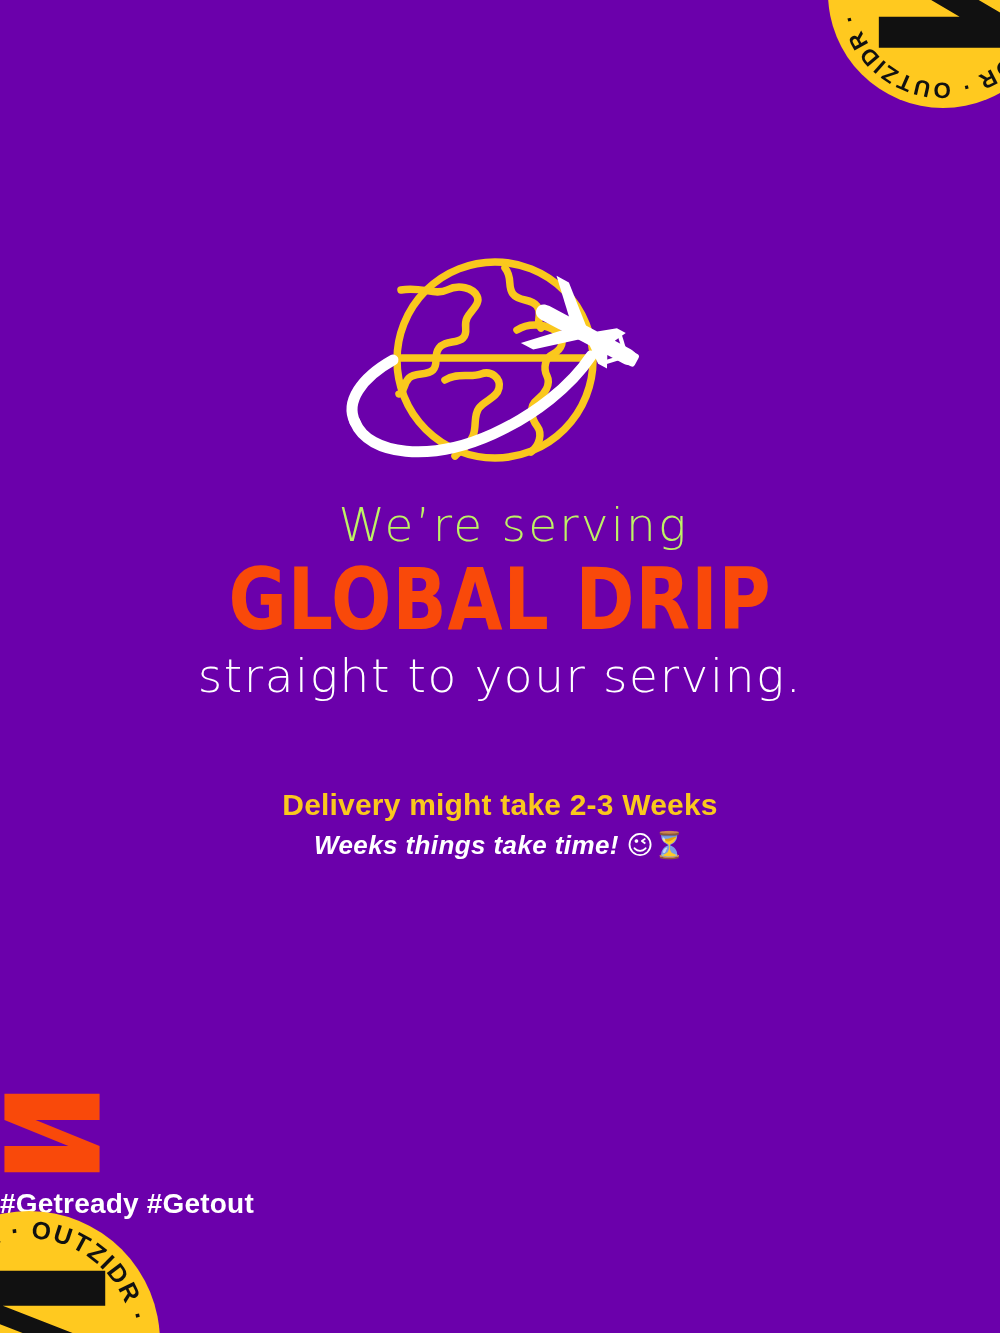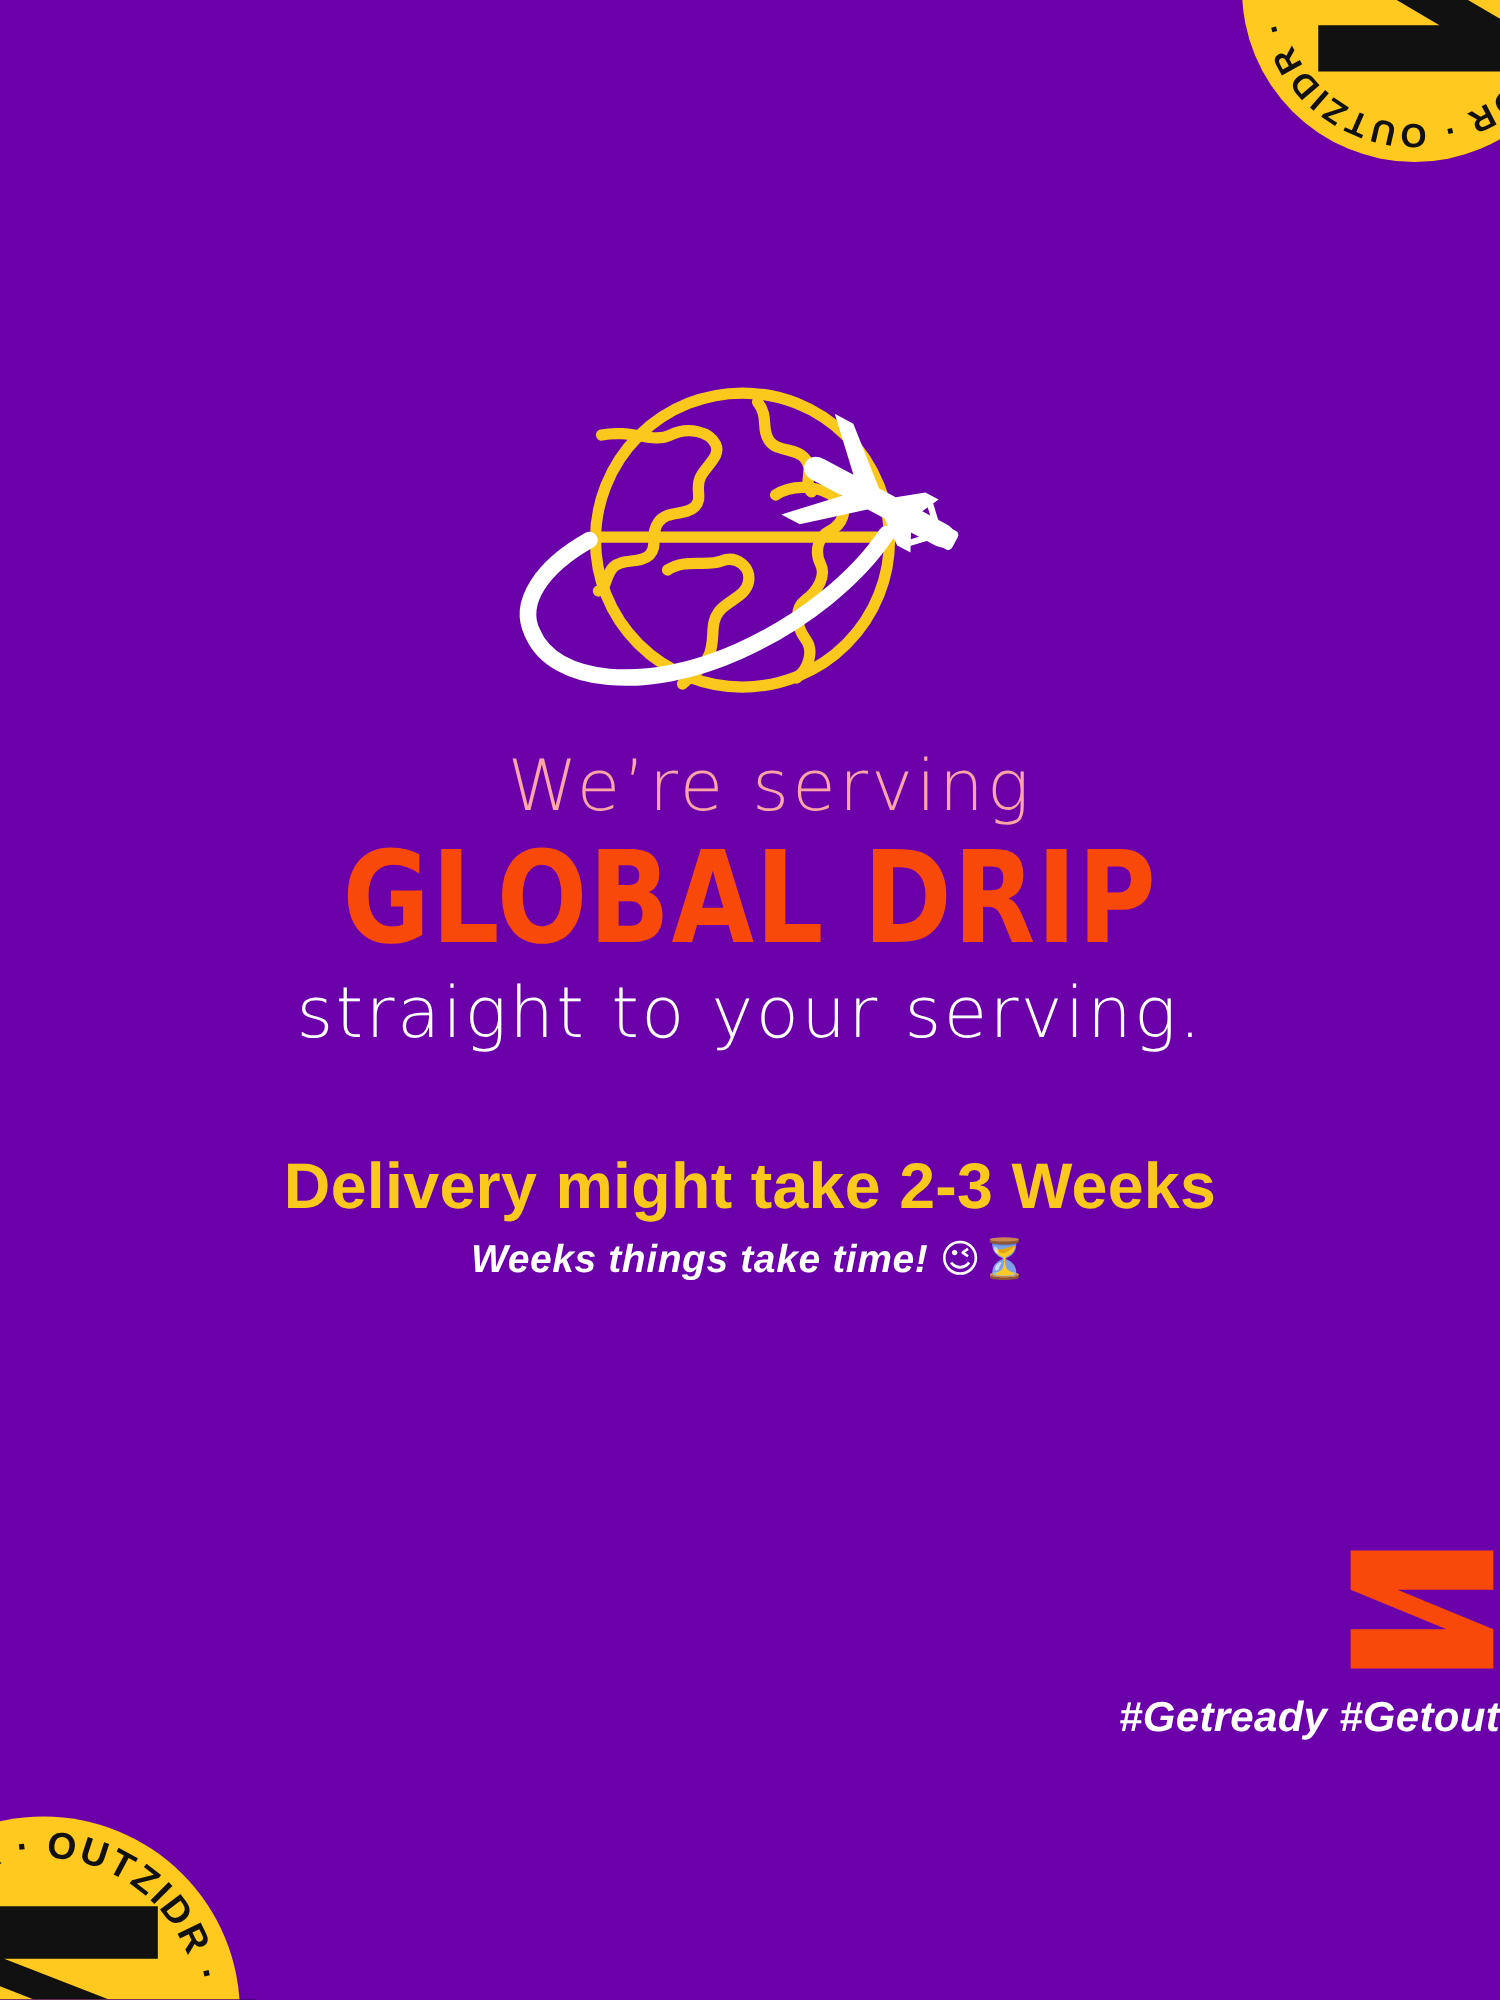--- a/index.html
+++ b/index.html
@@ -71,21 +71,21 @@
     right: 0;
     top: 500px;
     text-align: center;
   }
   .line-serving {
     font-family: "DejaVu Sans", sans-serif;
     font-weight: 300;
     font-size: 47px;
     line-height: 1.08;
     letter-spacing: 2.2px;
-    color: #fca5a5;
+    color: #bef264;
     margin-left: 27px;
   }
   .line-global {
     margin-top: 10px;
     font-family: "DejaVu Sans Condensed", "Liberation Sans Narrow", "Liberation Sans", sans-serif;
     font-weight: 700;
     font-size: 85px;
     line-height: 0.92;
     letter-spacing: 1px;
     color: #F9490A;
@@ -94,24 +94,24 @@
   .line-doorstep {
     margin-top: 12px;
     font-family: "DejaVu Sans", sans-serif;
     font-weight: 300;
     font-size: 47px;
     line-height: 1.08;
     letter-spacing: 1.6px;
     color: #FFFFFF;
   }
   .line-delivery {
-    margin-top: 66px;
+    margin-top: 86px;
     font-family: "Liberation Sans Narrow", "Liberation Sans", sans-serif;
     font-weight: 700;
-    font-size: 43px;
+    font-size: 30px;
     line-height: 1.1;
     letter-spacing: 0.2px;
     color: #FAC81D;
   }
   .line-good {
     margin-top: 10px;
     font-family: "Liberation Sans", sans-serif;
     font-weight: 700;
     font-style: italic;
     font-size: 26px;
@@ -123,23 +123,22 @@
     font-style: normal;
     font-family: "DejaVu Sans", sans-serif;
     letter-spacing: 0;
   }
 
   
   .footer {
     position: absolute;
     left: 0;
     right: 0;
-    top: 1032px;
-    text-align: right;
-    font-style: italic;
+    top: 1092px;
+    text-align: left;
   }
   .zmark {
     display: inline-block;
     width: 104px;
     height: 82px;
   }
   .zmark svg { display: block; width: 100%; height: 100%; }
   .hashtags {
     margin-top: 10px;
     font-family: "Liberation Sans", sans-serif;

